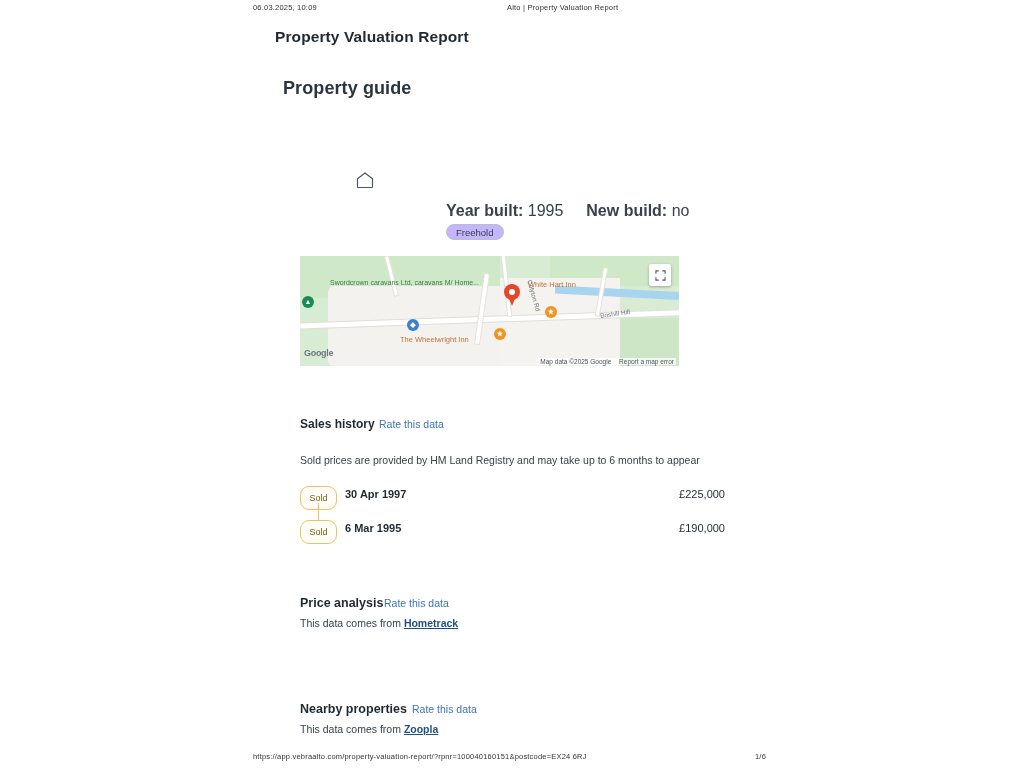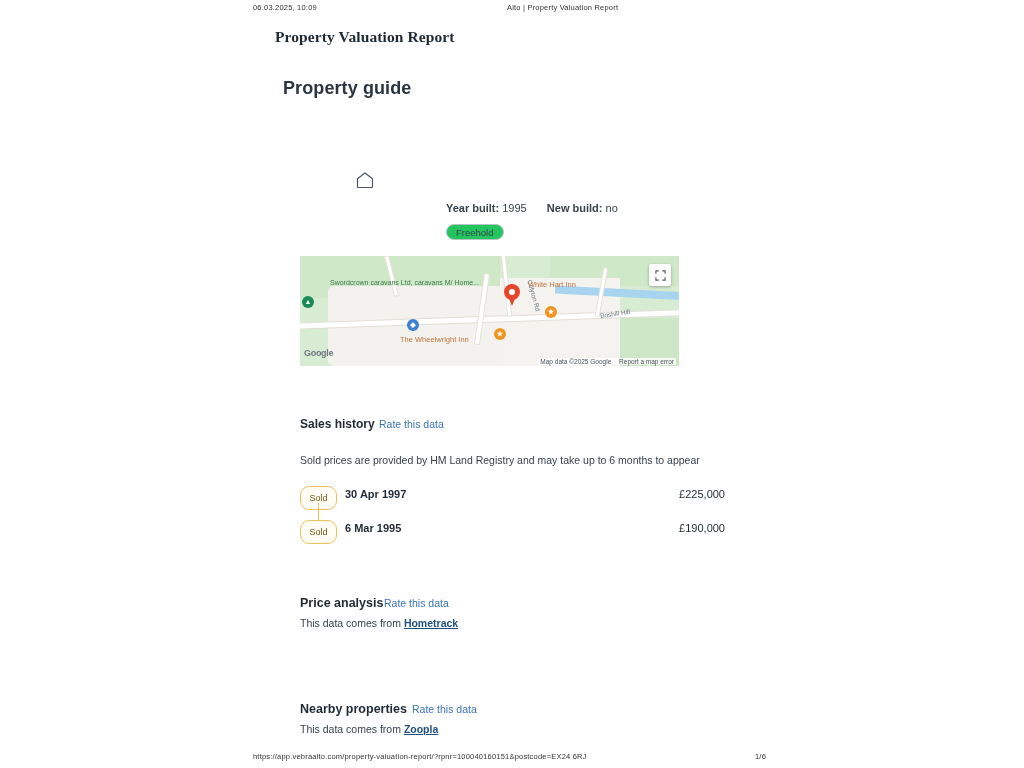--- a/index.html
+++ b/index.html
@@ -36,21 +36,20 @@
     width: 1024px; height: 768px;
   }
 
   .doc-title {
     position: absolute;
     left: 275px; top: 28px;
     font-size: 15.5px;
     font-weight: bold;
     letter-spacing: 0.1px;
     color: #1f2933;
-    font-family: Liberation Serif, serif;
   }
 
   .section-heading {
     position: absolute;
     left: 283px; top: 78px;
     font-size: 18px;
     font-weight: bold;
     color: #2b3440;
     letter-spacing: 0.1px;
   }
@@ -70,38 +69,38 @@
     width: 285px;
     font-size: 16.5px;
     font-weight: bold;
     line-height: 30px;
     color: #1f2933;
   }
 
   .meta {
     position: absolute;
     left: 446px; top: 202px;
-    font-size: 11px;
+    font-size: 16px;
     color: #37424d;
   }
   .meta b { font-weight: bold; }
   .meta .sp { display: inline-block; width: 14px; }
 
   .tenure-pill {
     position: absolute;
     left: 446px; top: 224px;
     height: 16px;
     padding: 0 9px;
     border: 1px solid #b9c0c7;
     border-radius: 9px;
     font-size: 9.5px;
     color: #37424d;
     display: flex;
     align-items: center;
-    background: #22c55e;
+    background: #c4b5fd;
   }
 
   
   .map {
     position: absolute;
     left: 300px; top: 256px;
     width: 379px; height: 110px;
     overflow: hidden;
     background: #e8eee4;
   }

